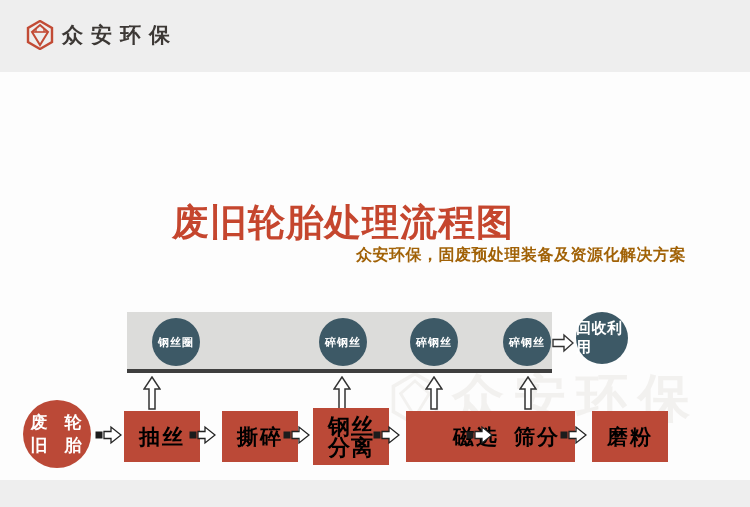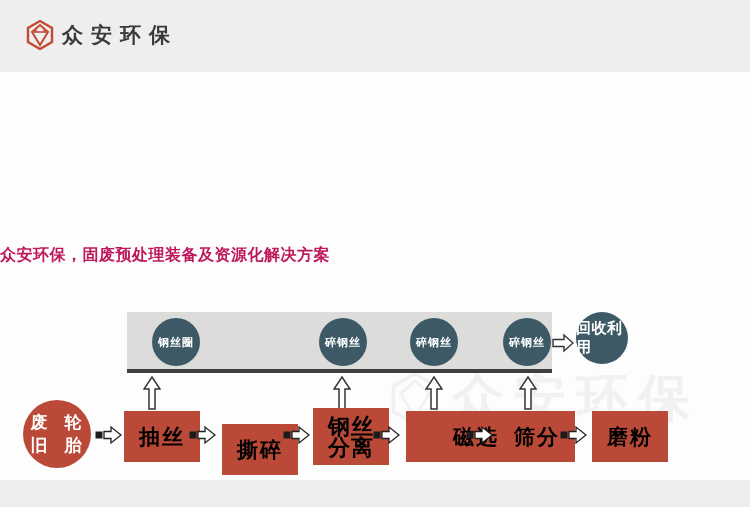--- a/index.html
+++ b/index.html
@@ -19,23 +19,23 @@
   .logo { position:absolute; left:25px; top:20px; display:flex; align-items:center; gap:7px; z-index:4; }
   .logo-mark { width:30px; height:30px; display:block; }
   .logo-text { font-size:21px; font-weight:bold; color:#3c3835; letter-spacing:8px; white-space:nowrap; }
 
   
   .fig-title {
     position:absolute; left:0; top:126px; width:686px; text-align:center;
     font-size:37px; font-weight:bold; color:var(--title-red,#c5462e); letter-spacing:1px; z-index:2;
   }
   .fig-subtitle {
-    position:absolute; left:0; top:173px; width:686px; text-align:left;
+    position:absolute; left:0; top:173px; width:686px; text-align:right;
     font-family:"Liberation Serif","DejaVu Serif",serif;
-    font-size:16px; font-weight:bold; color:#be185d; letter-spacing:0.5px; z-index:2;
+    font-size:16px; font-weight:bold; color:#a16207; letter-spacing:0.5px; z-index:2;
   }
 
   
   .watermark {
     position:absolute; left:388px; top:292px; display:flex; align-items:center; gap:10px;
     opacity:0.14; z-index:1; pointer-events:none;
   }
   .watermark-text { font-size:52px; font-weight:bold; color:#b5ab9f; letter-spacing:10px; white-space:nowrap; }
 
   
@@ -66,21 +66,21 @@
     background:var(--accent-red,#bb4937); color:#fff; font-size:17px; font-weight:bold;
     line-height:23px; letter-spacing:2px; text-align:center;
     display:flex; flex-direction:row; align-items:center; justify-content:center; z-index:2;
   }
   .step-box {
     position:absolute; top:339px; width:76px; height:51px;
     background:var(--accent-red,#bb4937); color:#000000; font-size:21px; font-weight:bold;
     letter-spacing:2px; text-align:center;
     display:flex; flex-direction:column; align-items:center; justify-content:center; z-index:2;
   }
-  .sb-1 { left:124px; } .sb-2 { left:222px;margin-top:13px; }
+  .sb-1 { left:124px; } .sb-2 { left:222px; }
   .sb-3 { left:313px; top:336px; height:57px; font-size:22px; line-height:21px; letter-spacing:1px; }
   .sb-4 { left:406px;padding-left:32px; } .sb-5 { left:499px; } .sb-6 { left:592px; }
 
   .flow-arrow { position:absolute; top:353px; z-index:2; }
   .fa-1 { left:95px; } .fa-2 { left:189px; } .fa-3 { left:283px; }
   .fa-4 { left:373px; } .fa-5 { left:466px; } .fa-6 { left:560px; }
 </style>
 </head>
 <body>
 
@@ -93,20 +93,21 @@
       <polygon points="15,5 23,12 15,25 7,12" fill="none" stroke="#c24b35" stroke-width="2"></polygon>
       <line x1="7" y1="12" x2="23" y2="12" stroke="#c24b35" stroke-width="1.6"></line>
       <line x1="11" y1="8" x2="11" y2="12" stroke="#c24b35" stroke-width="1.3"></line>
       <line x1="19" y1="8" x2="19" y2="12" stroke="#c24b35" stroke-width="1.3"></line>
     </svg>
     <span class="logo-text">众安环保</span>
   </div>
 
   <div class="main-area">
 
+    <div class="fig-title">废旧轮胎处理流程图</div>
     <div class="fig-subtitle">众安环保，固废预处理装备及资源化解决方案</div>
 
     <div class="watermark">
       <svg width="54" height="54" viewBox="0 0 30 30">
         <polygon points="15,1 27,8 27,22 15,29 3,22 3,8" fill="none" stroke="#b5ab9f" stroke-width="2"></polygon>
         <polygon points="15,5 23,12 15,25 7,12" fill="none" stroke="#b5ab9f" stroke-width="1.6"></polygon>
       </svg>
       <span class="watermark-text">众安环保</span>
     </div>
 

